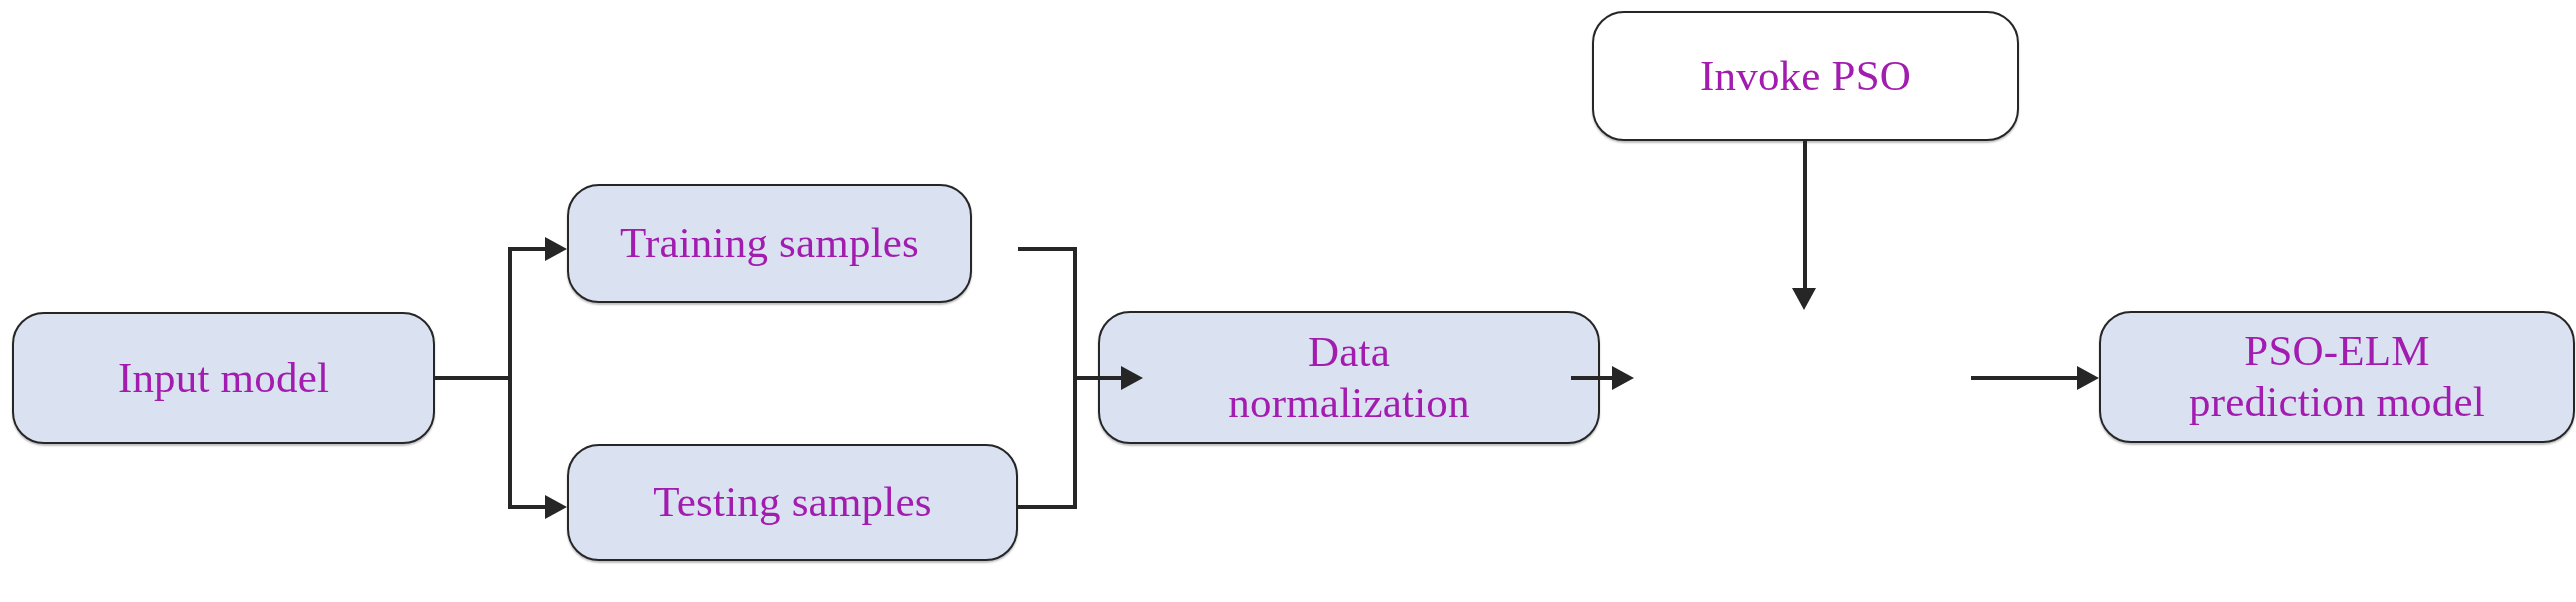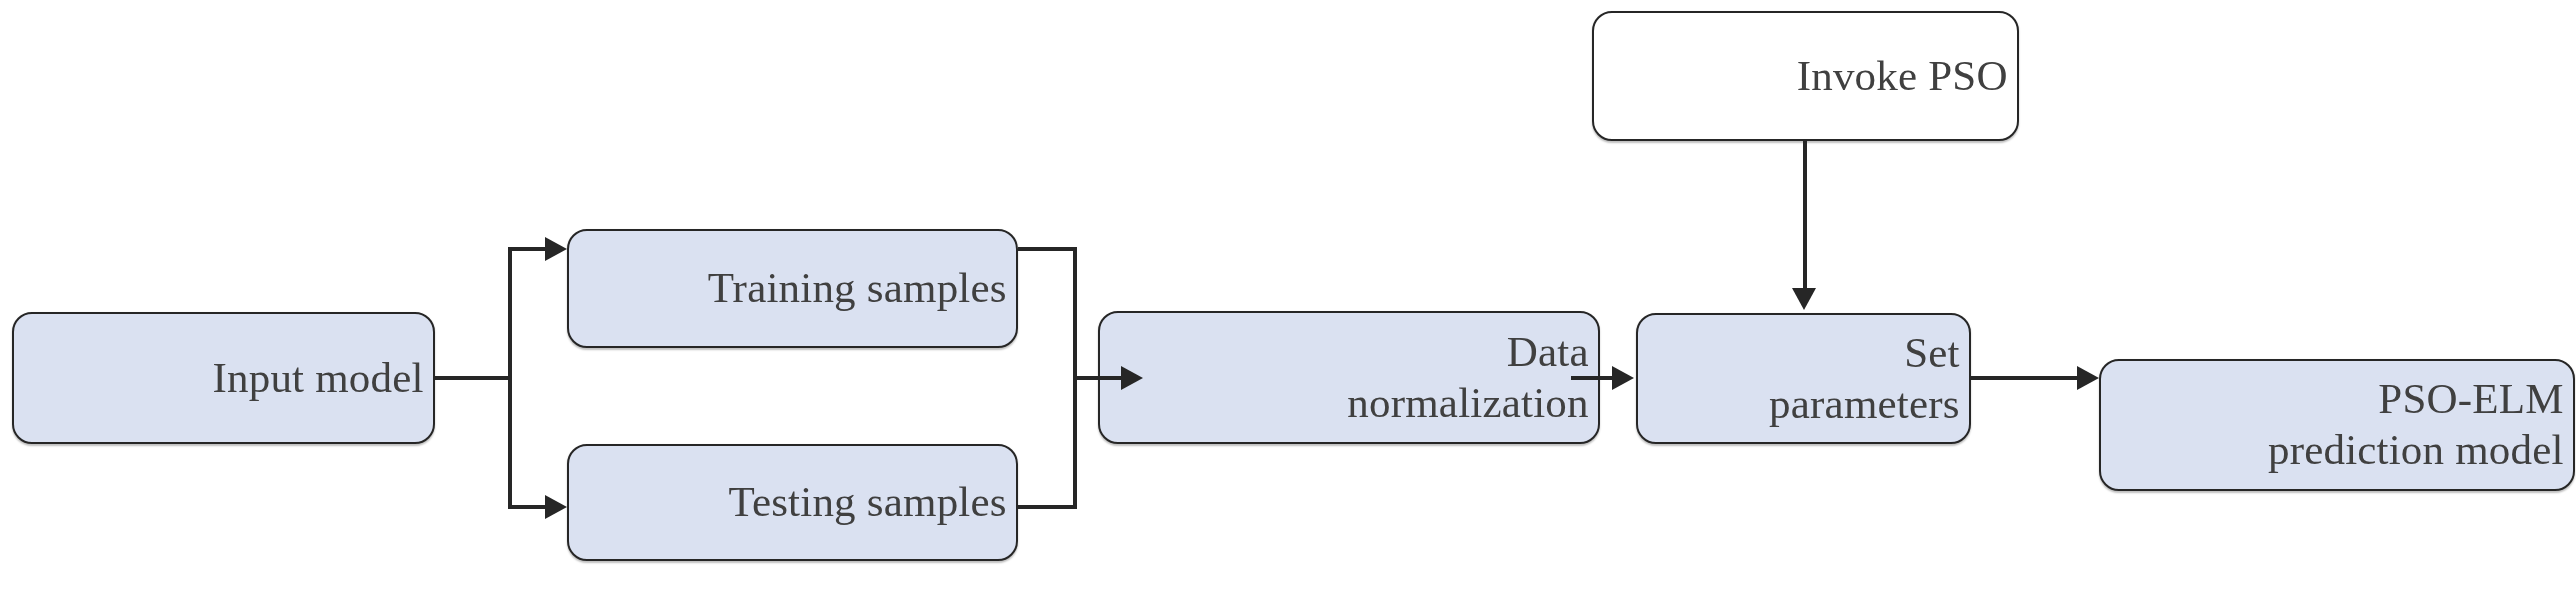--- a/index.html
+++ b/index.html
@@ -12,26 +12,26 @@
     width: 2576px;
     height: 602px;
     background: #ffffff;
     overflow: hidden;
     font-family: "Liberation Serif", "DejaVu Serif", serif;
   }
   .node {
     position: absolute;
     box-sizing: border-box;
     border: 2.8px solid #262626;
-    border-radius: 20px;
+    border-radius: 32px;
     display: flex;
     align-items: center;
     justify-content: center;
-    text-align: right;
-    color: #404040;
+    text-align: center;
+    color: #a21caf;
     font-size: 43px;
     line-height: 1.18;
     letter-spacing: 0.2px;
     background: #dae1f1;
     box-shadow: 0 1.9px 1.9px rgba(0,0,0,0.25);
   }
   .node.plain {
     background: #ffffff;
   }
   .node .label {
@@ -59,26 +59,26 @@
   .arrow-d {
     position: absolute;
     width: 0; height: 0;
     border-left: 12px solid transparent;
     border-right: 12px solid transparent;
     border-top: 22px solid #262626;
   }
 
   
   #n-input        { left: 12px;   top: 312px; width: 423px; height: 132px; }
-  #n-training     { left: 567px;  top: 184px; width: 451px; height: 119px; margin-top: 45px; }
+  #n-training     { left: 567px;  top: 184px; width: 405px; height: 119px; }
   #n-testing      { left: 567px;  top: 444px; width: 451px; height: 117px; }
   #n-datanorm     { left: 1098px; top: 311px; width: 502px; height: 133px; }
   #n-setparams    { left: 1636px; top: 313px; width: 335px; height: 131px; }
   #n-invokepso    { left: 1592px; top: 11px;  width: 427px; height: 130px; }
-  #n-psoelm       { left: 2099px; top: 311px; width: 476px; height: 132px; margin-top: 48px; }
+  #n-psoelm       { left: 2099px; top: 311px; width: 476px; height: 132px; }
 
   
   #e1-h           { left: 435px;  top: 376px; width: 76px; }
   #e1-v           { left: 508px;  top: 247px; height: 261px; }
   #e1-top-h       { left: 508px;  top: 247px; width: 39px; }
   #e1-top-arrow   { left: 545px;  top: 237px; }
   #e1-bot-h       { left: 508px;  top: 505px; width: 39px; }
   #e1-bot-arrow   { left: 545px;  top: 495px; }
 
   
@@ -115,24 +115,20 @@
 
   <div class="node" id="n-testing">
     <span class="label">Testing samples</span>
   </div>
 
   <div class="node" id="n-datanorm">
     <span class="label">Data
 normalization</span>
   </div>
 
-  <div class="node" id="n-setparams">
-    <span class="label">Set
-parameters</span>
-  </div>
 
   <div class="node plain" id="n-invokepso">
     <span class="label">Invoke PSO</span>
   </div>
 
   <div class="node" id="n-psoelm">
     <span class="label">PSO-ELM
 prediction model</span>
   </div>
 

